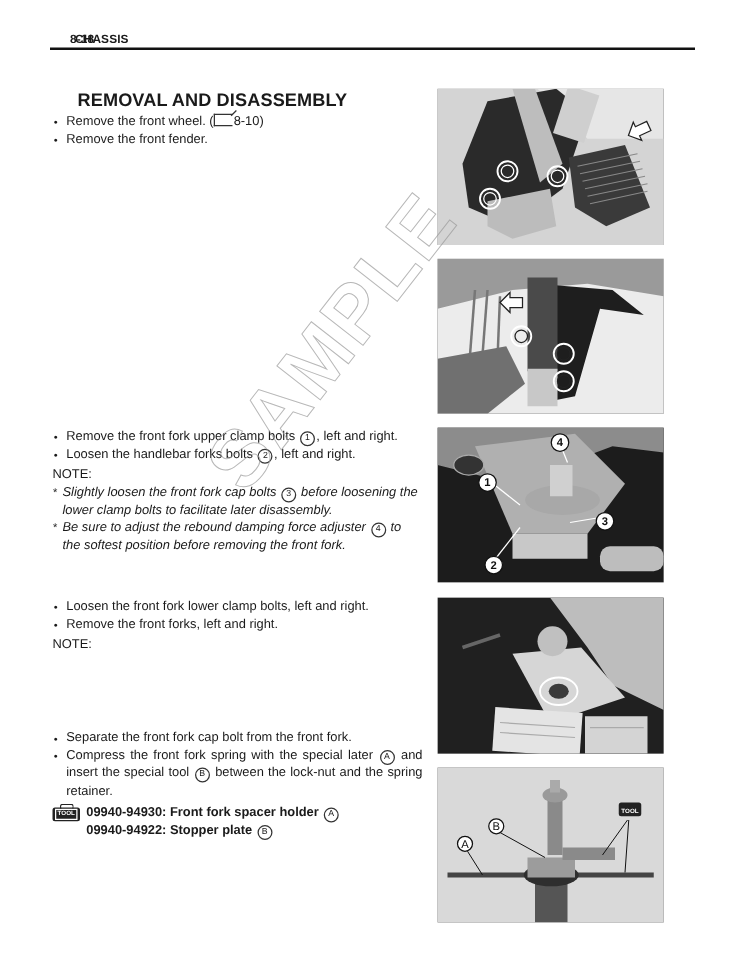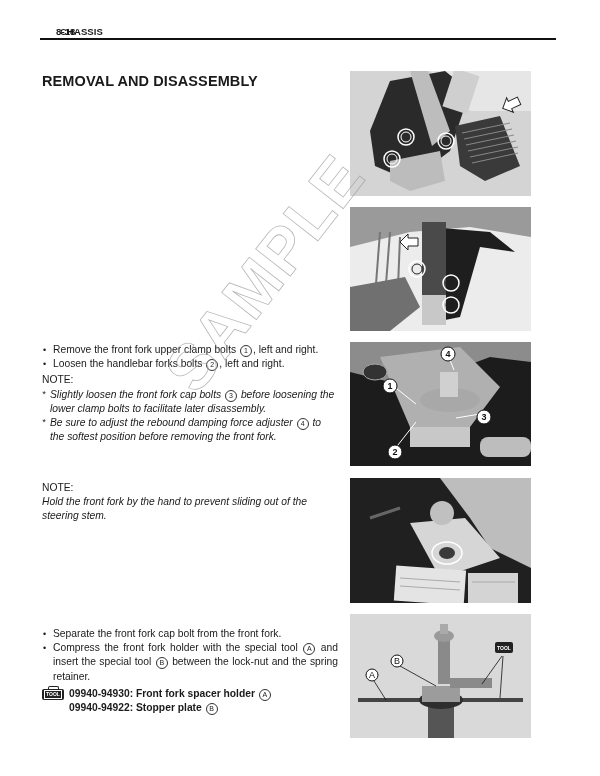--- a/index.html
+++ b/index.html
@@ -9,21 +9,21 @@
     }
     .header {
       position: absolute; left: 40px; top: 26px; width: 516px; height: 14px;
       font-weight: bold; font-size: 9.5px; letter-spacing: 0.1px;
     }
     .header .pg { position: absolute; left: 16px; top: 0; }
     .header .sec { position: absolute; left: 20px; top: 0; }
     .rule { position: absolute; left: 40px; top: 38px; width: 516px; height: 2px; background: #111; }
 
     .block { position: absolute; left: 42px; width: 296px; font-size: 10.3px; line-height: 14.2px; }
-    .h1 { font-weight: bold; font-size: 14.5px; line-height: 18px; letter-spacing: 0.1px; margin-bottom: 1px; }
+    .h1 { font-weight: bold; font-size: 14.5px; line-height: 18px; letter-spacing: 0.1px; margin-bottom: 1px; margin-left: 20px; }
     .bullet { position: relative; padding-left: 11px; }
     .bullet::before { content: "\2022"; position: absolute; left: 1px; top: 0; font-size: 9px; }
     .note-label { margin-top: 2px; }
     .note { font-style: italic; }
     .note-star { position: relative; padding-left: 8px; font-style: italic; }
     .note-star::before { content: "*"; position: absolute; left: 0; top: -1px; font-size: 9px; }
     .circ {
       display: inline-block; width: 10px; height: 10px; border: 1px solid #333; border-radius: 50%;
       font-size: 7px; line-height: 10px; text-align: center; font-style: normal; vertical-align: 0px;
       margin: 0 1px;
@@ -60,47 +60,52 @@
 <body>
 
 <div class="header">
   <span class="pg">8-18</span>
   <span class="sec">CHASSIS</span>
 </div>
 <div class="rule"></div>
 
 <div class="block" style="top:72px;">
   <div class="h1">REMOVAL AND DISASSEMBLY</div>
+  <div class="bullet">
+    <span>Remove the front wheel. (</span><span class="ref-icon"></span><span>8-10</span><span>)</span>
+  </div>
+  <div class="bullet">Remove the front fender.</div>
 </div>
 
 <div class="block" style="top:343px;">
   <div class="bullet">
     <span>Remove the front fork upper clamp bolts</span> <span class="circ">1</span><span>, left and right.</span>
   </div>
   <div class="bullet">
     <span>Loosen the handlebar forks bolts</span> <span class="circ">2</span><span>, left and right.</span>
   </div>
   <div class="note-label">NOTE:</div>
   <div class="note-star">
     <span>Slightly loosen the front fork cap bolts</span> <span class="circ">3</span><span> before loosening the lower clamp bolts to facilitate later disassembly.</span>
   </div>
   <div class="note-star">
     <span>Be sure to adjust the rebound damping force adjuster</span> <span class="circ">4</span><span> to the softest position before removing the front fork.</span>
   </div>
 </div>
 
 <div class="block" style="top:479px;">
+  <div class="bullet">Loosen the front fork lower clamp bolts, left and right.</div>
+  <div class="bullet">Remove the front forks, left and right.</div>
   <div class="note-label">NOTE:</div>
-  <div class="note">Hold the front fork by the hand to prevent sliding out of the steering stem.</div>
-</div>
-
-<div class="block" style="top:627px;">
+</div>
+
+<div class="block" style="top:584px;">
   <div class="bullet">Separate the front fork cap bolt from the front fork.</div>
   <div class="bullet" style="text-align:justify;">
-    <span>Compress the front fork holder with the special tool</span> <span class="circ">A</span><span> and insert the special tool</span> <span class="circ">B</span><span> between the lock-nut and the spring retainer.</span>
+    <span>Compress the front fork spring with the special later</span> <span class="circ">A</span><span> and insert the special tool</span> <span class="circ">B</span><span> between the lock-nut and the spring retainer.</span>
   </div>
   <div class="tool-row">
     <span class="tool-badge"><span class="tool-inner">TOOL</span></span>
     <div><span>09940-94930: Front fork spacer holder</span> <span class="circ" style="font-weight:normal">A</span></div>
     <div><span>09940-94922: Stopper plate</span> <span class="circ" style="font-weight:normal">B</span></div>
   </div>
 </div>
 
 <div class="photo" style="top:71px;height:125px;">
   <svg width="181" height="125" viewBox="0 0 181 125">

